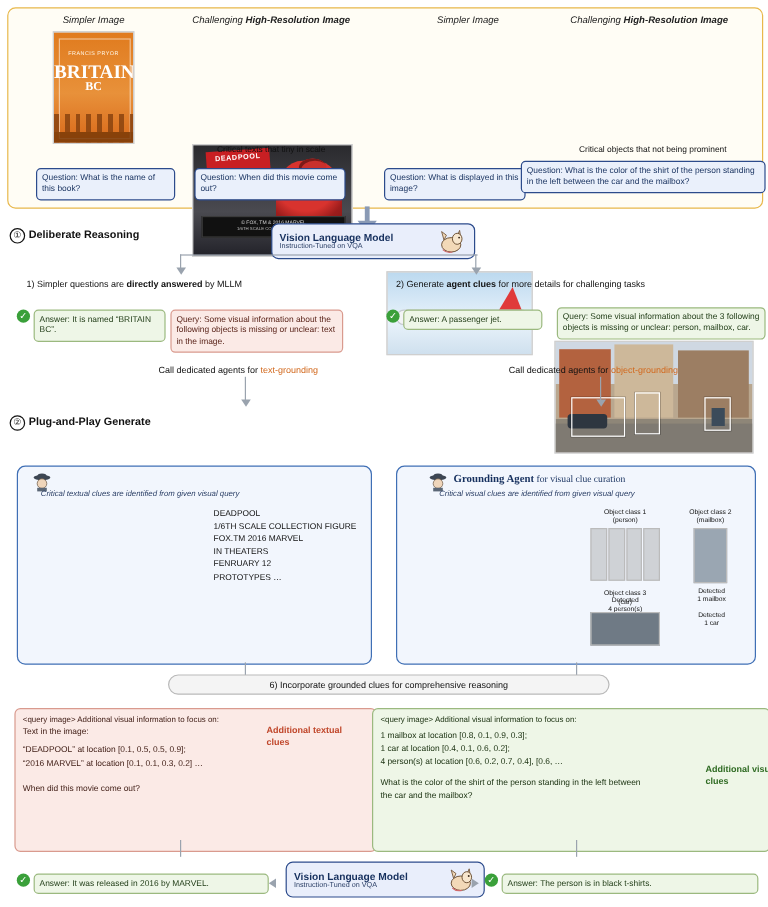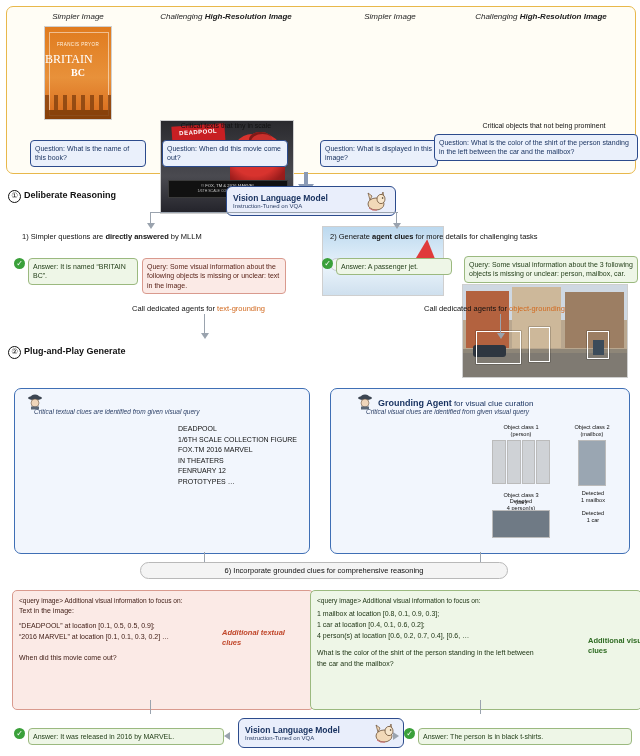--- a/index.html
+++ b/index.html
@@ -35,21 +35,21 @@
   .book {
     width:100%; height:100%;
     background:linear-gradient(#e07b1e,#e8913a 55%,#d9691a);
     position:relative;
   }
   .book .bk-inner{
     position:absolute; left:6%; top:5%; width:88%; height:90%;
     border:1px solid rgba(255,255,255,.5);
   }
   .book .bk-t1{ position:absolute; top:16%; width:100%; text-align:center; font-size:4.5px; letter-spacing:.4px; color:#fff6e6;}
-  .book .bk-t2{ position:absolute; top:27%; width:100%; text-align:left; font-size:12px; font-weight:normal; color:#fff; font-family:"Liberation Serif", serif;}
+  .book .bk-t2{ position:absolute; top:27%; width:100%; text-align:center; font-size:16px; font-weight:bold; color:#fff; font-family:"Liberation Serif", serif;}
   .book .bk-t3{ position:absolute; top:44%; width:100%; text-align:center; font-size:10px; font-weight:bold; color:#fff; font-family:"Liberation Serif", serif;}
   .book .skyline{ position:absolute; bottom:0; left:0; width:100%; height:26%;
      background:
        linear-gradient(to top, #7a3a08 0 38%, transparent 38%),
        repeating-linear-gradient(90deg,#8a4410 0 4px, transparent 4px 9px);
      opacity:.85;}
   
   .dp {
     width:100%; height:100%;
     background:linear-gradient(#2a2a2e,#4a4a50 60%,#23232a);
@@ -324,21 +324,21 @@
 <div class="abs ocr-text" style="left:178px; top:424px; width:124px;">
   <div>DEADPOOL</div>
   <div>1/6TH SCALE COLLECTION FIGURE</div>
   <div>FOX.TM 2016 MARVEL</div>
   <div>IN THEATERS</div>
   <div>FENRUARY 12</div>
   <div>PROTOTYPES …</div>
 </div>
 
 <div class="abs agent-card" style="left:330px; top:388px; width:298px; height:164px;"></div>
-<div class="abs" style="left:356px; top:394px; width:268px; display:flex; gap:4px; align-items:center;">
+<div class="abs" style="left:356px; top:394px; width:268px; display:flex; gap:4px; align-items:flex-start;font-family:Liberation Serif, serif;">
   <span>
     <svg viewBox="0 0 18 16" width="18" height="16">
       <ellipse cx="9" cy="4" rx="7" ry="2.2" fill="#3d4653"></ellipse>
       <ellipse cx="9" cy="3.2" rx="4" ry="2.6" fill="#3d4653"></ellipse>
       <circle cx="9" cy="9" r="4" fill="#f0d6bb" stroke="#6b5844" stroke-width=".6"></circle>
       <rect x="5" y="12.5" width="8" height="3" fill="#5b6776"></rect>
     </svg>
   </span>
   <span style="flex:1 1 auto;">
     <span class="agent-title">Grounding Agent</span><span style="font-size:8px;color:#16305e;"> for visual clue curation</span>
@@ -379,21 +379,21 @@
 <div class="abs conn" style="left:480px; top:552px; width:1.4px; height:12px;"></div>
 <div class="abs pill" style="left:140px; top:562px; width:350px;">6) Incorporate grounded clues for comprehensive reasoning</div>
 
 <div class="abs clue-red" style="left:12px; top:590px; width:288px; height:108px;">
   <div style="font-size:6.6px;">&lt;query image&gt; Additional visual information to focus on:</div>
   <div>Text in the image:</div>
   <div style="margin-top:4px;">“DEADPOOL” at location [0.1, 0.5, 0.5, 0.9];</div>
   <div>“2016 MARVEL” at location [0.1, 0.1, 0.3, 0.2] …</div>
   <div style="margin-top:10px;">When did this movie come out?</div>
 </div>
-<div class="abs hl-red" style="left:222px; top:628px; width:70px; font-size:7.5px; line-height:1.3;font-style:italic;">Additional textual clues</div>
+<div class="abs hl-red" style="left:222px; top:604px; width:70px; font-size:7.5px; line-height:1.3;">Additional textual clues</div>
 
 <div class="abs clue-green" style="left:310px; top:590px; width:318px; height:108px;">
   <div style="font-size:6.6px;">&lt;query image&gt; Additional visual information to focus on:</div>
   <div style="margin-top:3px;">1 mailbox   at location [0.8, 0.1, 0.9, 0.3];</div>
   <div>1 car   at location [0.4, 0.1, 0.6, 0.2];</div>
   <div>4 person(s)   at location [0.6, 0.2, 0.7, 0.4],  [0.6, …</div>
   <div style="margin-top:6px; width:222px;">What is the color of the shirt of the person standing in the left between the car and the mailbox?</div>
 </div>
 <div class="abs hl-green" style="left:588px; top:636px; width:66px; font-size:7.5px; line-height:1.3;">Additional visual clues</div>
 

